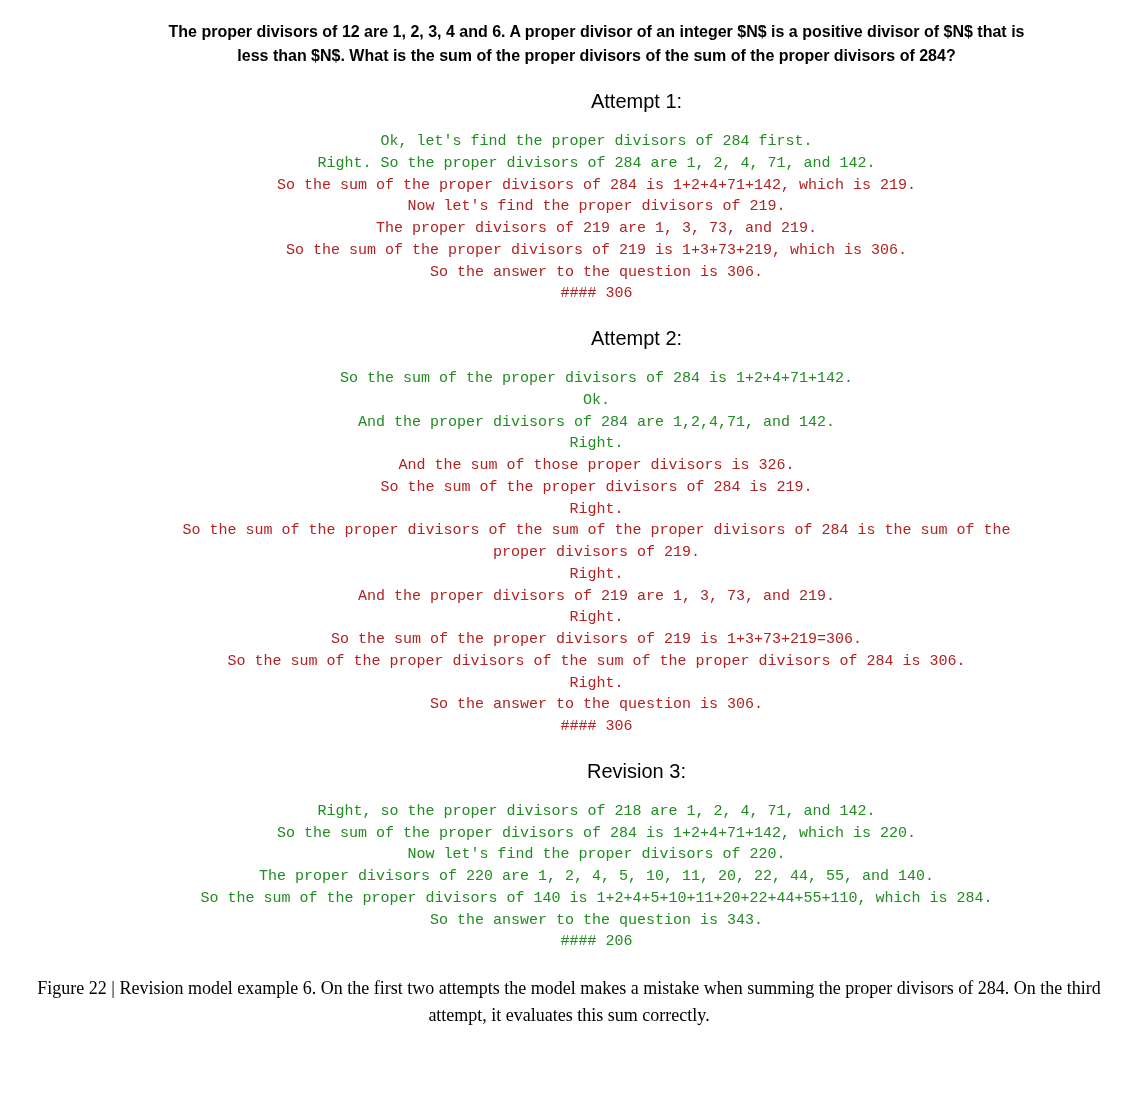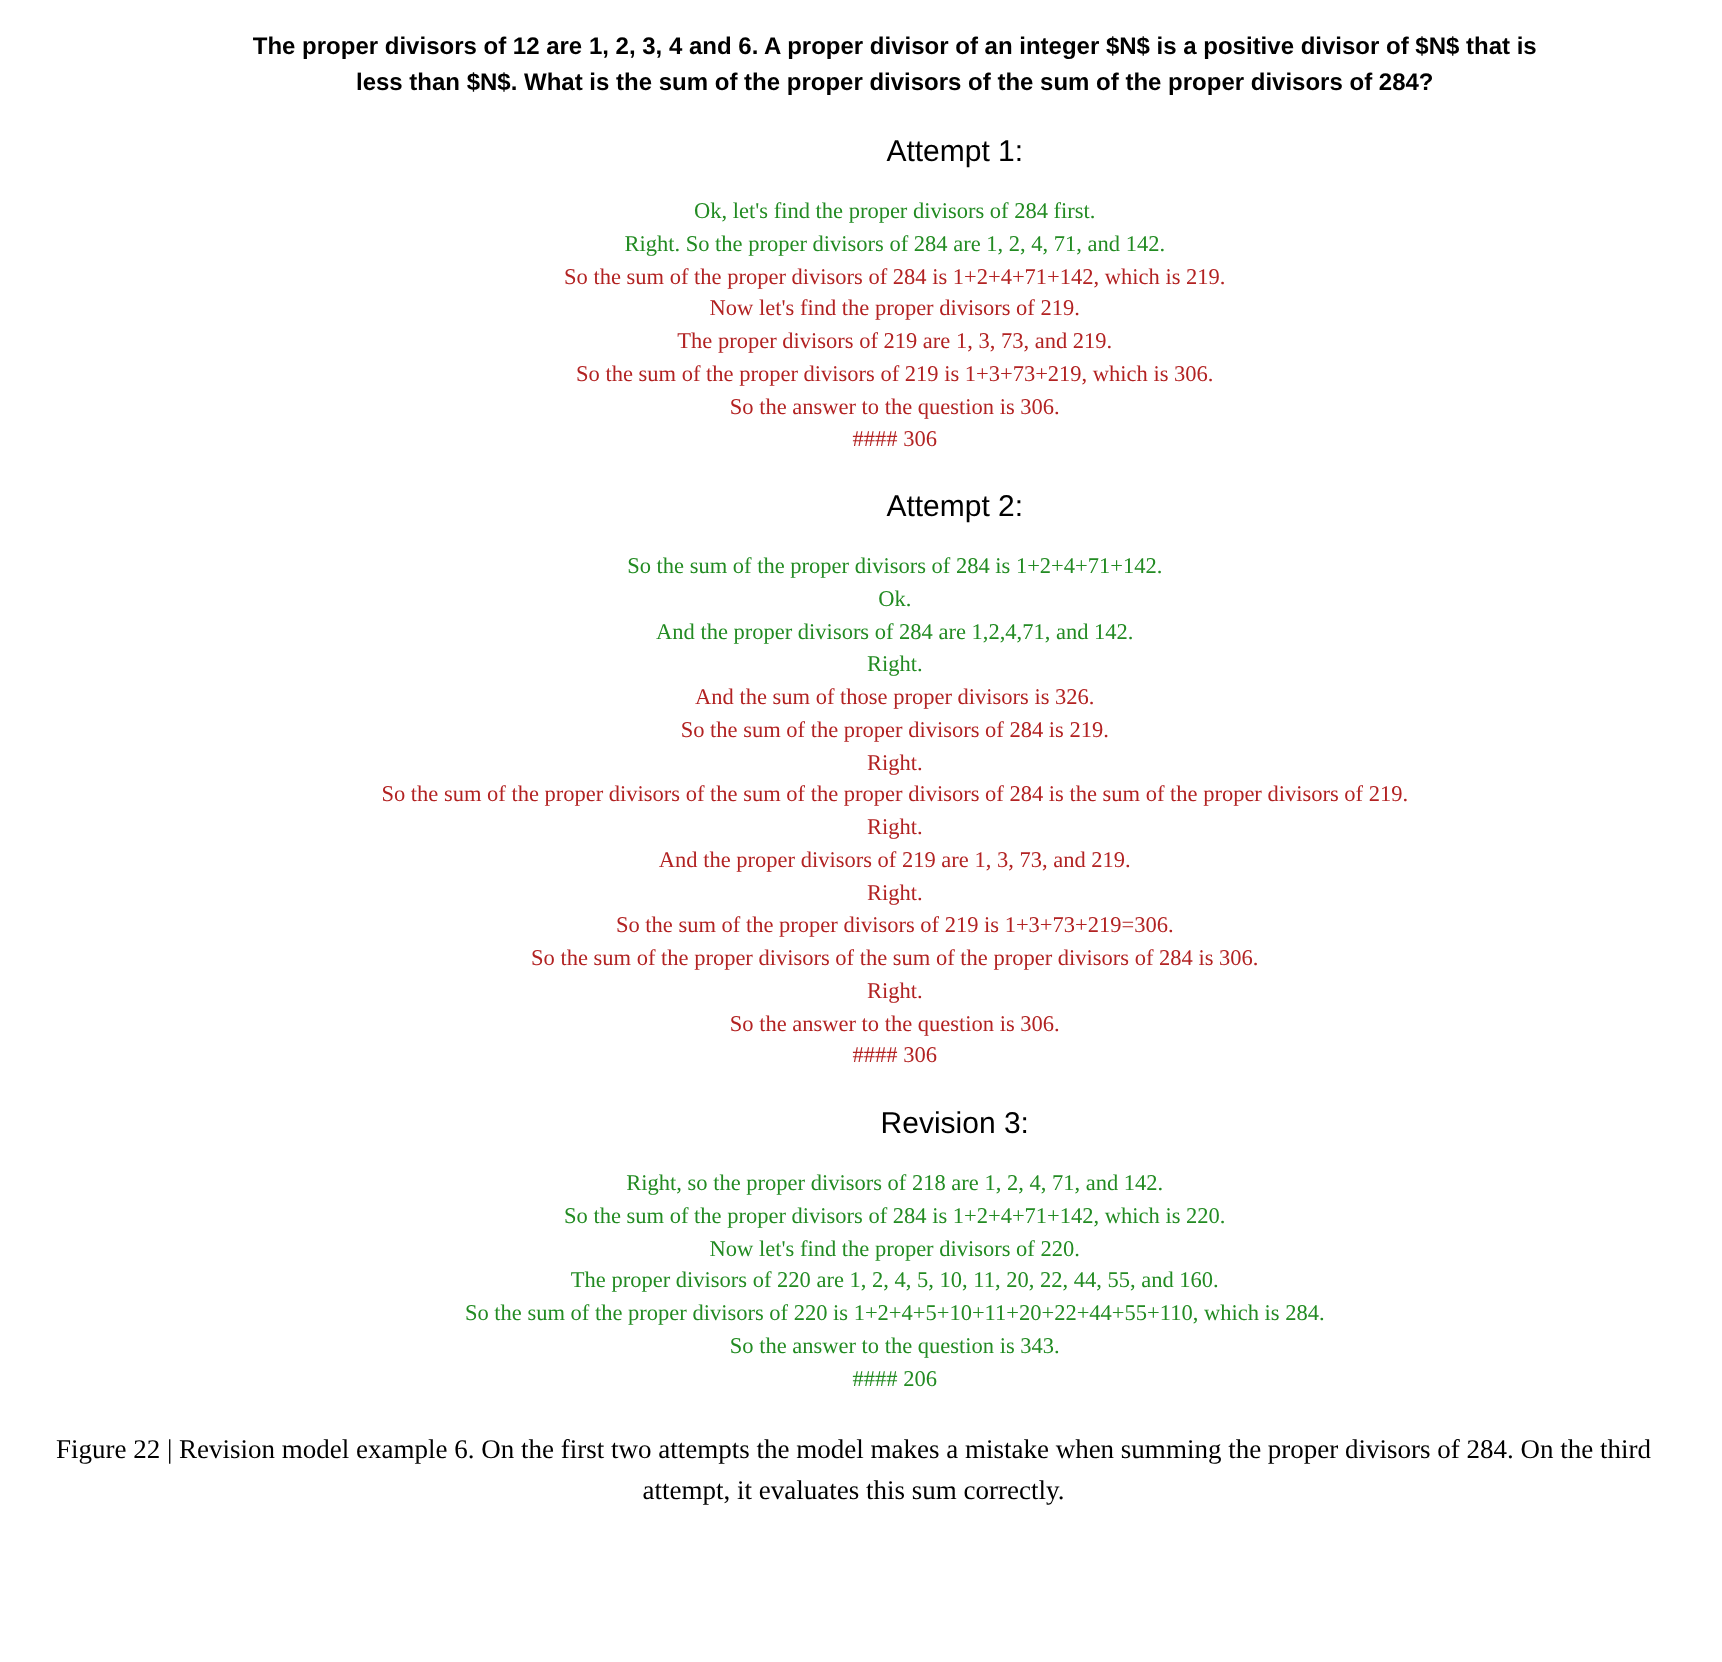--- a/index.html
+++ b/index.html
@@ -20,21 +20,21 @@
       margin-bottom: 22px;
     }
     .attempt-label {
       font-family: Arial, Helvetica, sans-serif;
       font-size: 20px;
       margin-left: 125px;
       margin-bottom: 18px;
       margin-top: 8px;
     }
     .code-block {
-      font-family: Liberation Serif, serif;
+      font-family: Liberation Mono, monospace;
       font-size: 15px;
       line-height: 1.45;
       margin-left: 125px;
       margin-right: 80px;
       margin-bottom: 22px;
       white-space: pre-wrap;
       word-wrap: break-word;
     }
     .green { color: #228B22; }
     .red { color: #B22222; }
@@ -77,18 +77,18 @@
 <span class="red">So the sum of the proper divisors of 219 is 1+3+73+219=306.</span>
 <span class="red">So the sum of the proper divisors of the sum of the proper divisors of 284 is 306.</span>
 <span class="red">Right.</span>
 <span class="red">So the answer to the question is 306.</span>
 <span class="red">#### 306</span></div>
 
 <div class="attempt-label">Revision 3:</div>
 <div class="code-block" id="code3"><span class="green">Right, so the proper divisors of 218 are 1, 2, 4, 71, and 142.</span>
 <span class="green">So the sum of the proper divisors of 284 is 1+2+4+71+142, which is 220.</span>
 <span class="green">Now let's find the proper divisors of 220.</span>
-<span class="green">The proper divisors of 220 are 1, 2, 4, 5, 10, 11, 20, 22, 44, 55, and 160.</span>
-<span class="green">So the sum of the proper divisors of 220 is 1+2+4+5+10+11+20+22+44+55+110, which is 284.</span>
+<span class="green">The proper divisors of 220 are 1, 2, 4, 5, 10, 11, 20, 22, 44, 55, and 140.</span>
+<span class="green">So the sum of the proper divisors of 140 is 1+2+4+5+10+11+20+22+44+55+110, which is 284.</span>
 <span class="green">So the answer to the question is 343.</span>
 <span class="green">#### 206</span></div>
 
 <div class="caption">Figure 22 | Revision model example 6. On the first two attempts the model makes a mistake when summing the proper divisors of 284. On the third attempt, it evaluates this sum correctly.</div>
 
 </body></html>

